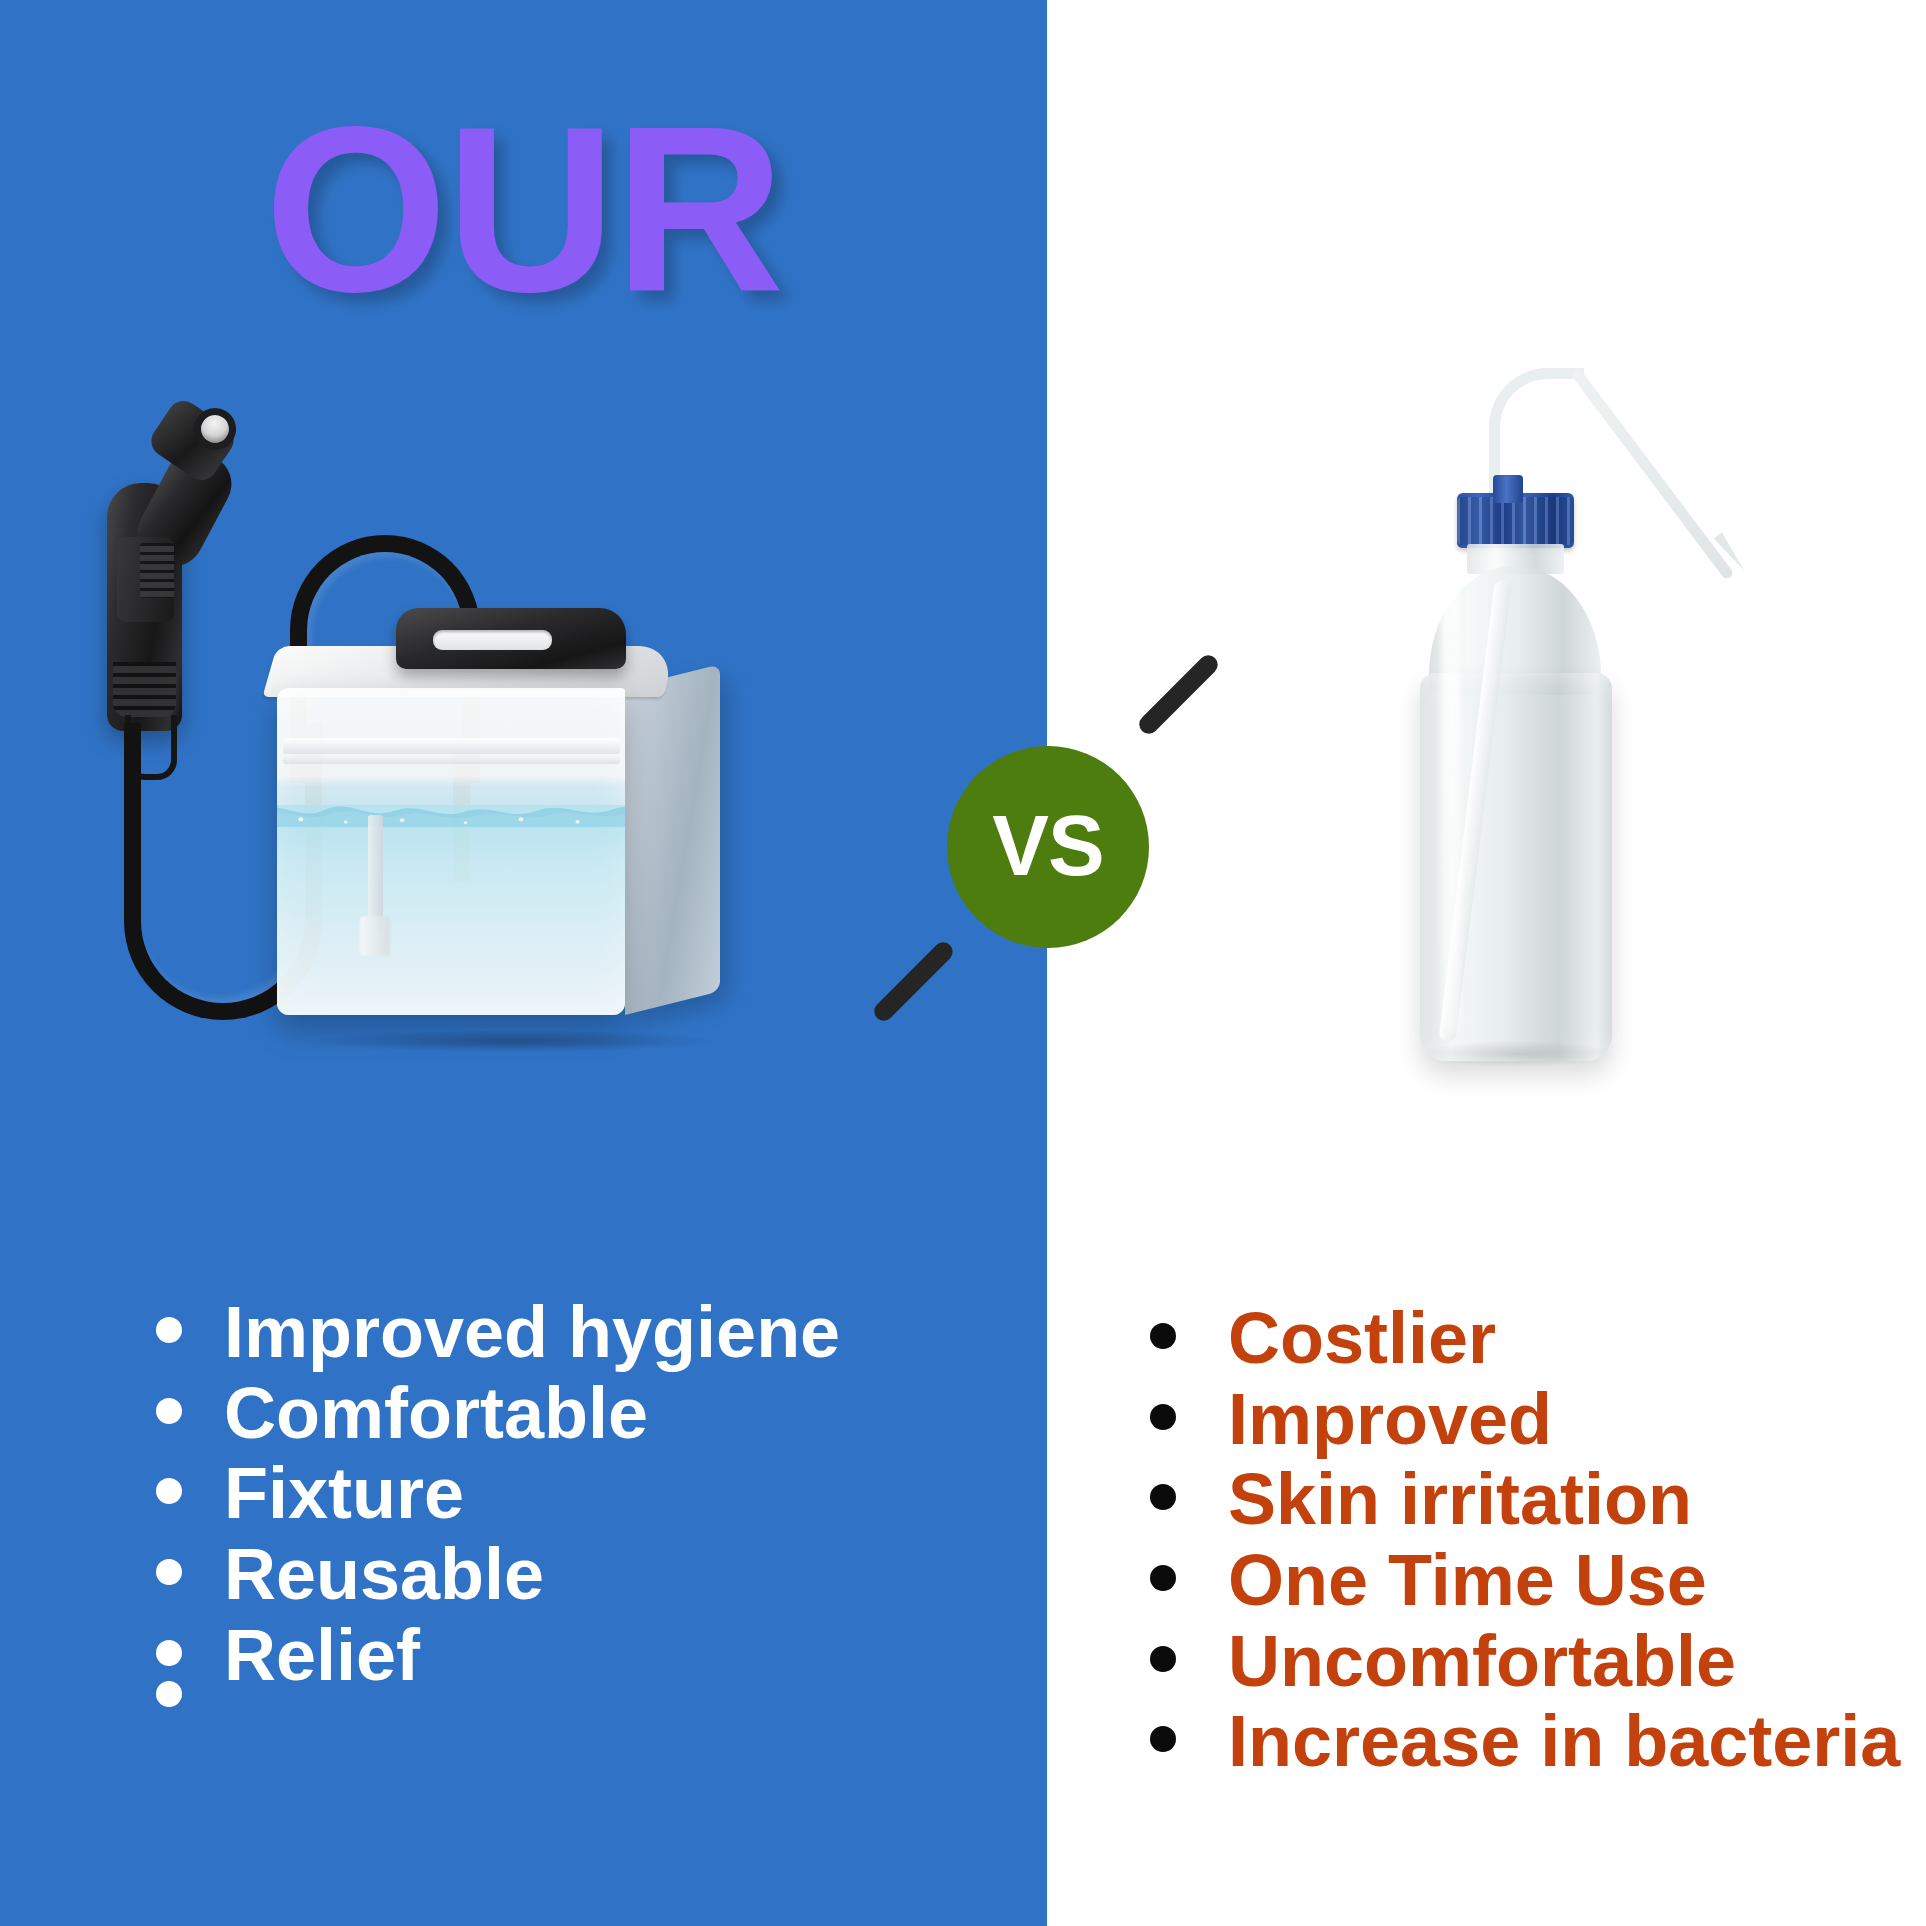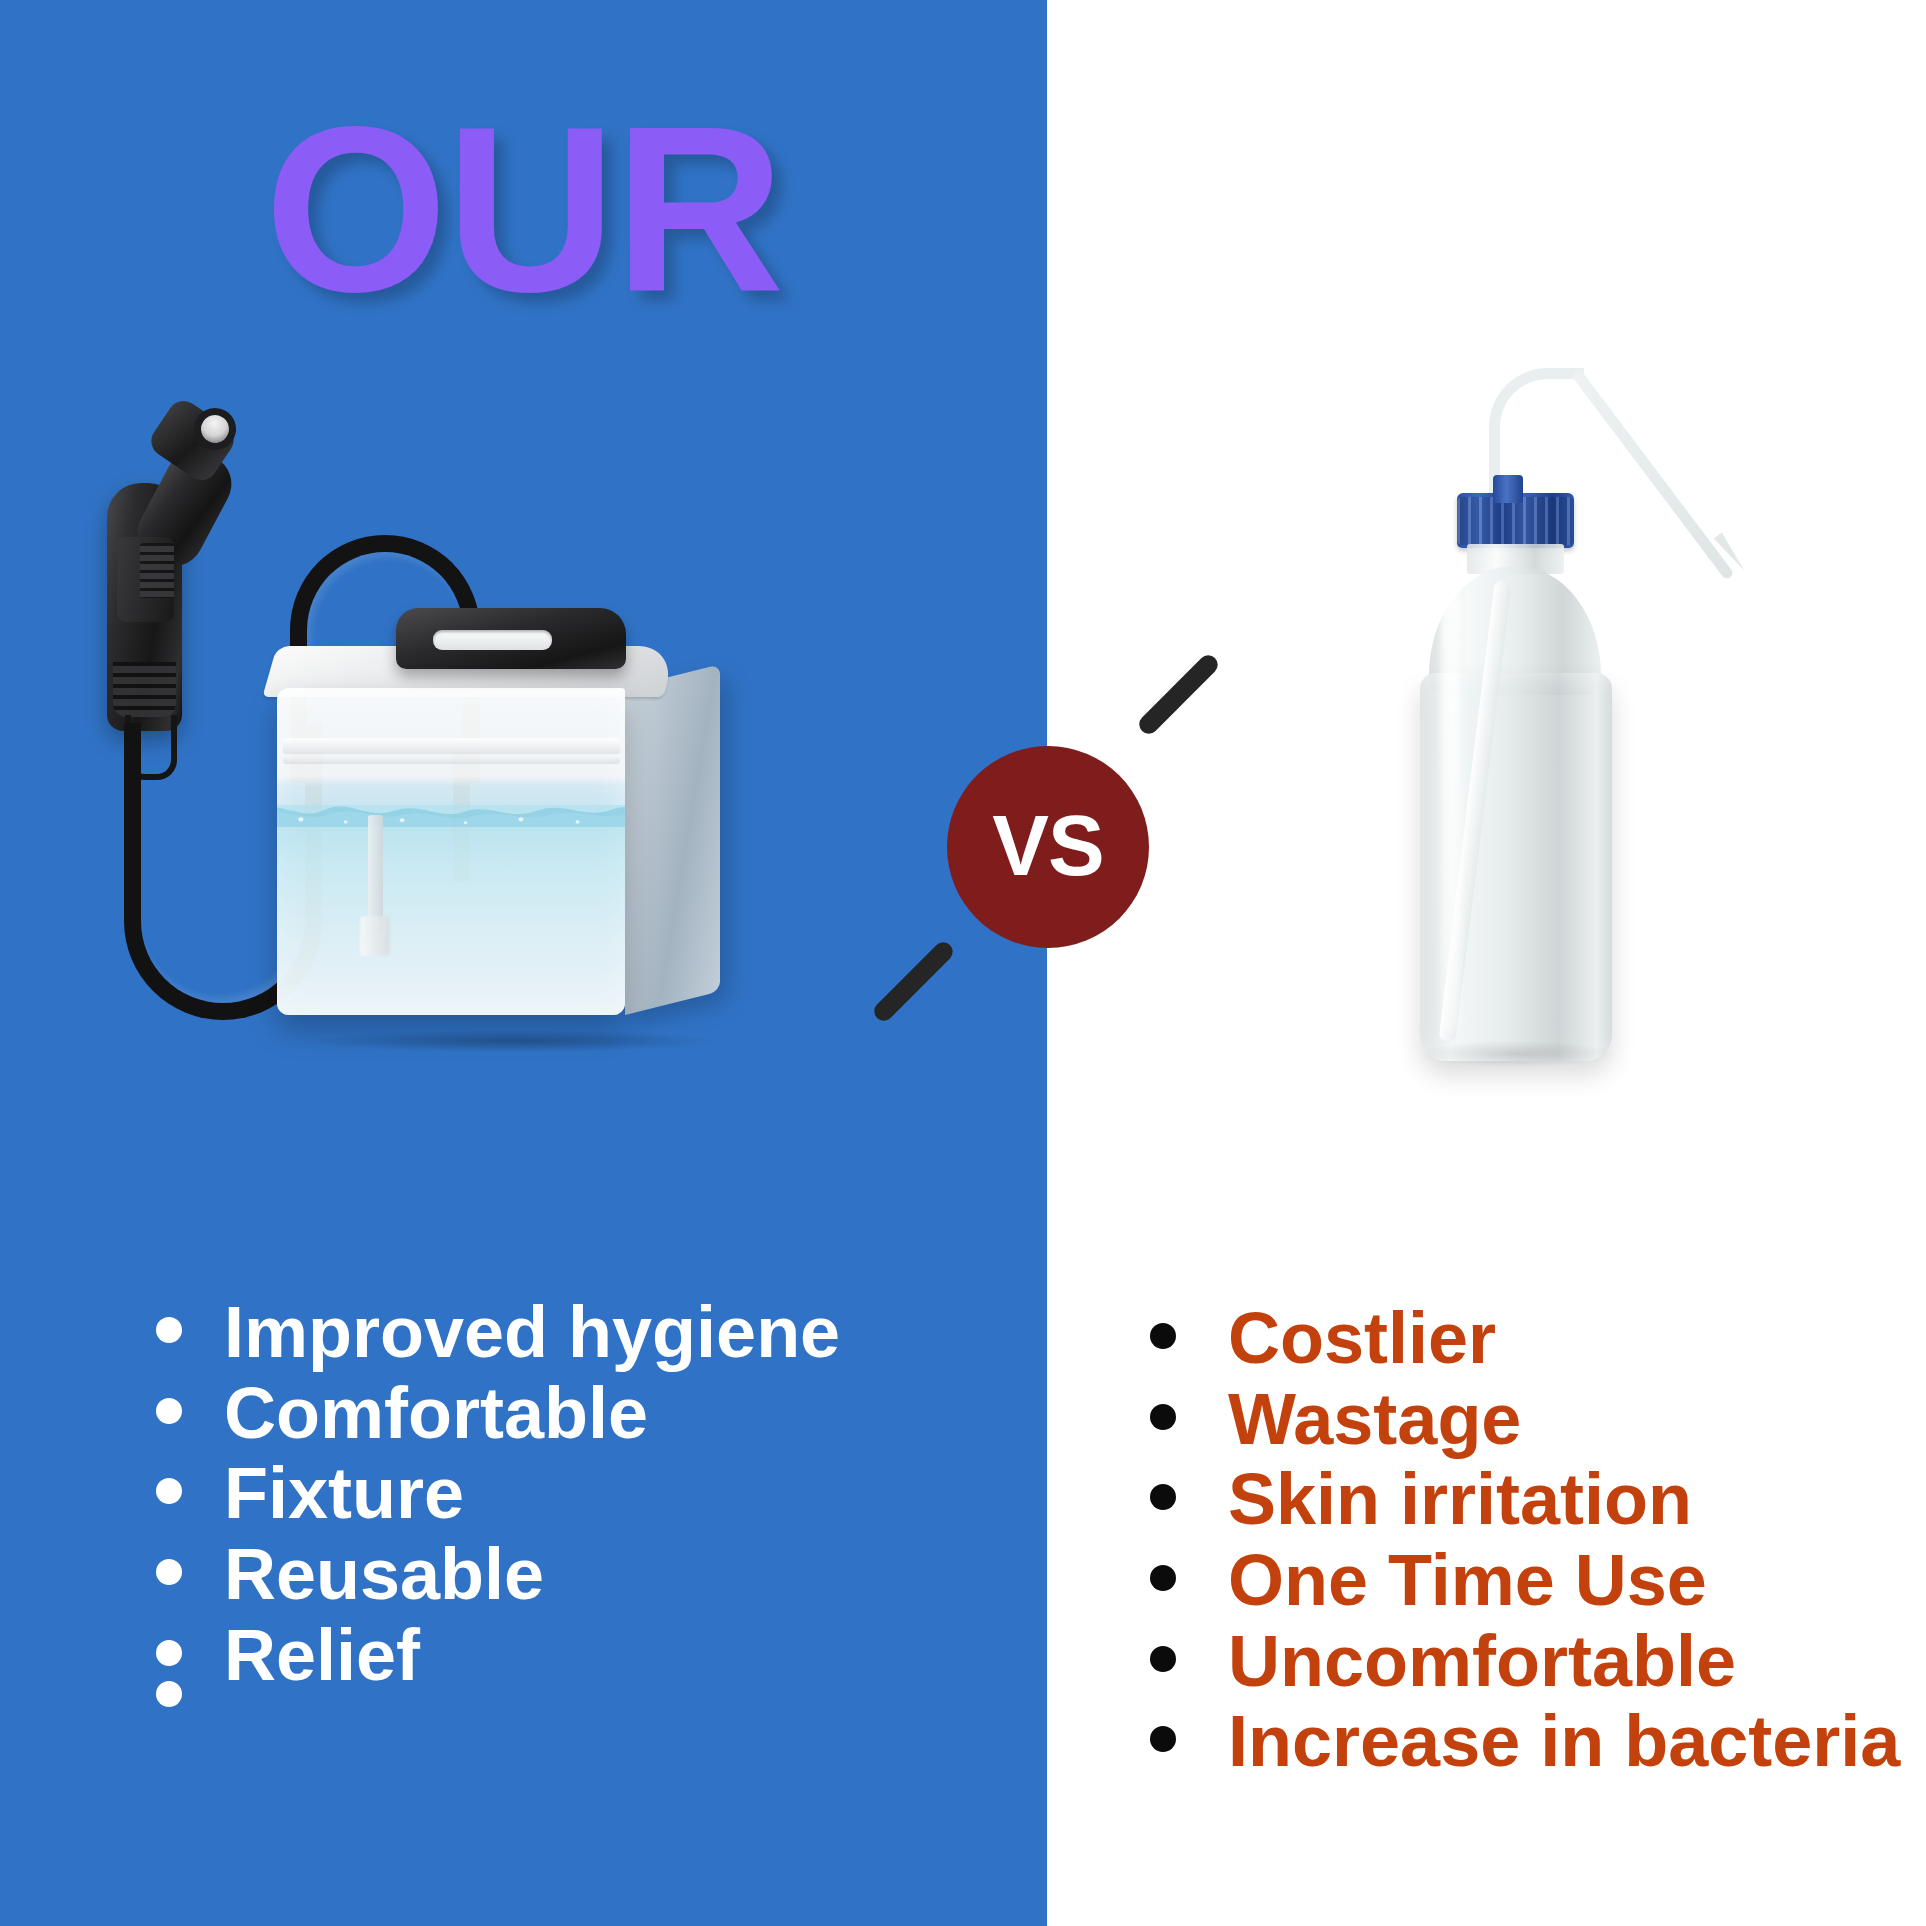--- a/index.html
+++ b/index.html
@@ -62,21 +62,21 @@
     background:#252525;border-radius:10px;
     transform:rotate(-45deg);transform-origin:50% 50%;
   }
   #vs-line-bl{
     position:absolute;left:18px;top:327px;width:103px;height:19px;
     background:#252525;border-radius:10px;
     transform:rotate(-45deg);transform-origin:50% 50%;
   }
   #vs-circle{
     position:absolute;left:103px;top:101px;width:202px;height:202px;
-    background:#7f1d1d;border-radius:50%;
+    background:#4d7c0f;border-radius:50%;
     display:flex;align-items:center;justify-content:center;
   }
   #vs-text{
     color:#ffffff;font-size:85px;font-weight:700;letter-spacing:-1px;
     line-height:1;
     transform:translateY(-2px);
   }
 
   
   #product-left{position:absolute;left:69px;top:426px;width:822px;height:653px;}
@@ -429,21 +429,21 @@
     </li>
   </ul>
 
   <ul class="bullets" id="list-right">
     <li>
       <span class="dot"></span>
       <span>Costlier</span>
     </li>
     <li>
       <span class="dot"></span>
-      <span>Wastage</span>
+      <span>Improved</span>
     </li>
     <li>
       <span class="dot"></span>
       <span>Skin irritation</span>
     </li>
     <li>
       <span class="dot"></span>
       <span>One Time Use</span>
     </li>
     <li>

